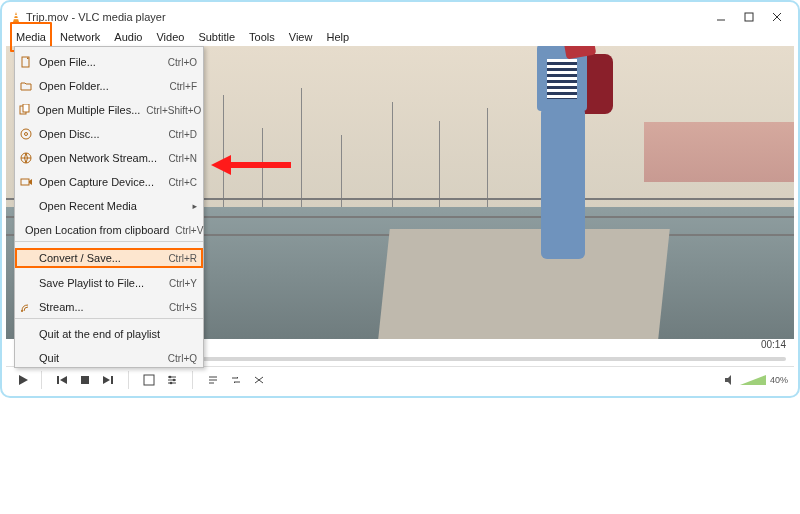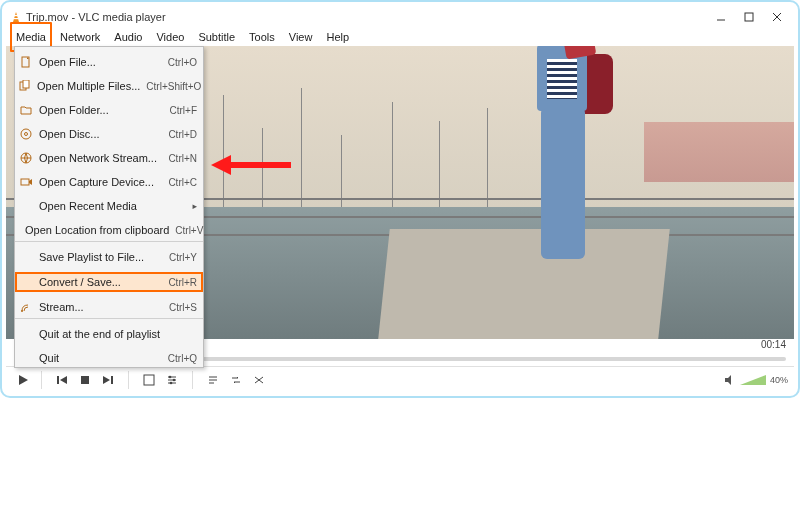--- a/index.html
+++ b/index.html
@@ -148,35 +148,35 @@
               <rect x="2" y="1" width="7" height="10" fill="none" stroke="#b36b1a"></rect>
               <polyline points="7,1 9,3 7,3 7,1" fill="#b36b1a"></polyline>
             </svg>
           </span>
           <span class="dd-label">Open File...</span>
           <span class="dd-shortcut">Ctrl+O</span>
         </div>
         <div class="dd-row">
           <span class="dd-icon">
             <svg width="12" height="12">
+              <path d="M1 3 h4 l1 1 h5 v6 h-10 z" fill="none" stroke="#b36b1a"></path>
+            </svg>
+          </span>
+          <span class="dd-label">Open Folder...</span>
+          <span class="dd-shortcut">Ctrl+F</span>
+        </div>
+        <div class="dd-row">
+          <span class="dd-icon">
+            <svg width="12" height="12">
               <rect x="1" y="2" width="6" height="8" fill="none" stroke="#b36b1a"></rect>
               <rect x="4" y="0" width="6" height="8" fill="#fff" stroke="#b36b1a"></rect>
             </svg>
           </span>
           <span class="dd-label">Open Multiple Files...</span>
           <span class="dd-shortcut">Ctrl+Shift+O</span>
-        </div>
-        <div class="dd-row">
-          <span class="dd-icon">
-            <svg width="12" height="12">
-              <path d="M1 3 h4 l1 1 h5 v6 h-10 z" fill="none" stroke="#b36b1a"></path>
-            </svg>
-          </span>
-          <span class="dd-label">Open Folder...</span>
-          <span class="dd-shortcut">Ctrl+F</span>
         </div>
         <div class="dd-row">
           <span class="dd-icon">
             <svg width="12" height="12">
               <circle cx="6" cy="6" r="5" fill="none" stroke="#b36b1a"></circle>
               <circle cx="6" cy="6" r="1.5" fill="none" stroke="#b36b1a"></circle>
             </svg>
           </span>
           <span class="dd-label">Open Disc...</span>
           <span class="dd-shortcut">Ctrl+D</span>
@@ -206,29 +206,29 @@
           <span class="dd-icon"></span>
           <span class="dd-label">Open Recent Media</span>
           <span class="dd-sub">▸</span>
         </div>
         <div class="dd-row">
           <span class="dd-icon"></span>
           <span class="dd-label">Open Location from clipboard</span>
           <span class="dd-shortcut">Ctrl+V</span>
         </div>
         <div class="dd-sep"></div>
+        <div class="dd-row highlight">
+          <span class="dd-icon"></span>
+          <span class="dd-label">Convert / Save...</span>
+          <span class="dd-shortcut">Ctrl+R</span>
+        </div>
         <div class="dd-row">
           <span class="dd-icon"></span>
           <span class="dd-label">Save Playlist to File...</span>
           <span class="dd-shortcut">Ctrl+Y</span>
-        </div>
-        <div class="dd-row highlight">
-          <span class="dd-icon"></span>
-          <span class="dd-label">Convert / Save...</span>
-          <span class="dd-shortcut">Ctrl+R</span>
         </div>
         <div class="dd-row">
           <span class="dd-icon">
             <svg width="12" height="12">
               <path d="M2 10 Q2 4 8 4 M4 10 Q4 6 8 6" fill="none" stroke="#b36b1a"></path>
               <circle cx="2" cy="10" r="1" fill="#b36b1a"></circle>
             </svg>
           </span>
           <span class="dd-label">Stream...</span>
           <span class="dd-shortcut">Ctrl+S</span>

